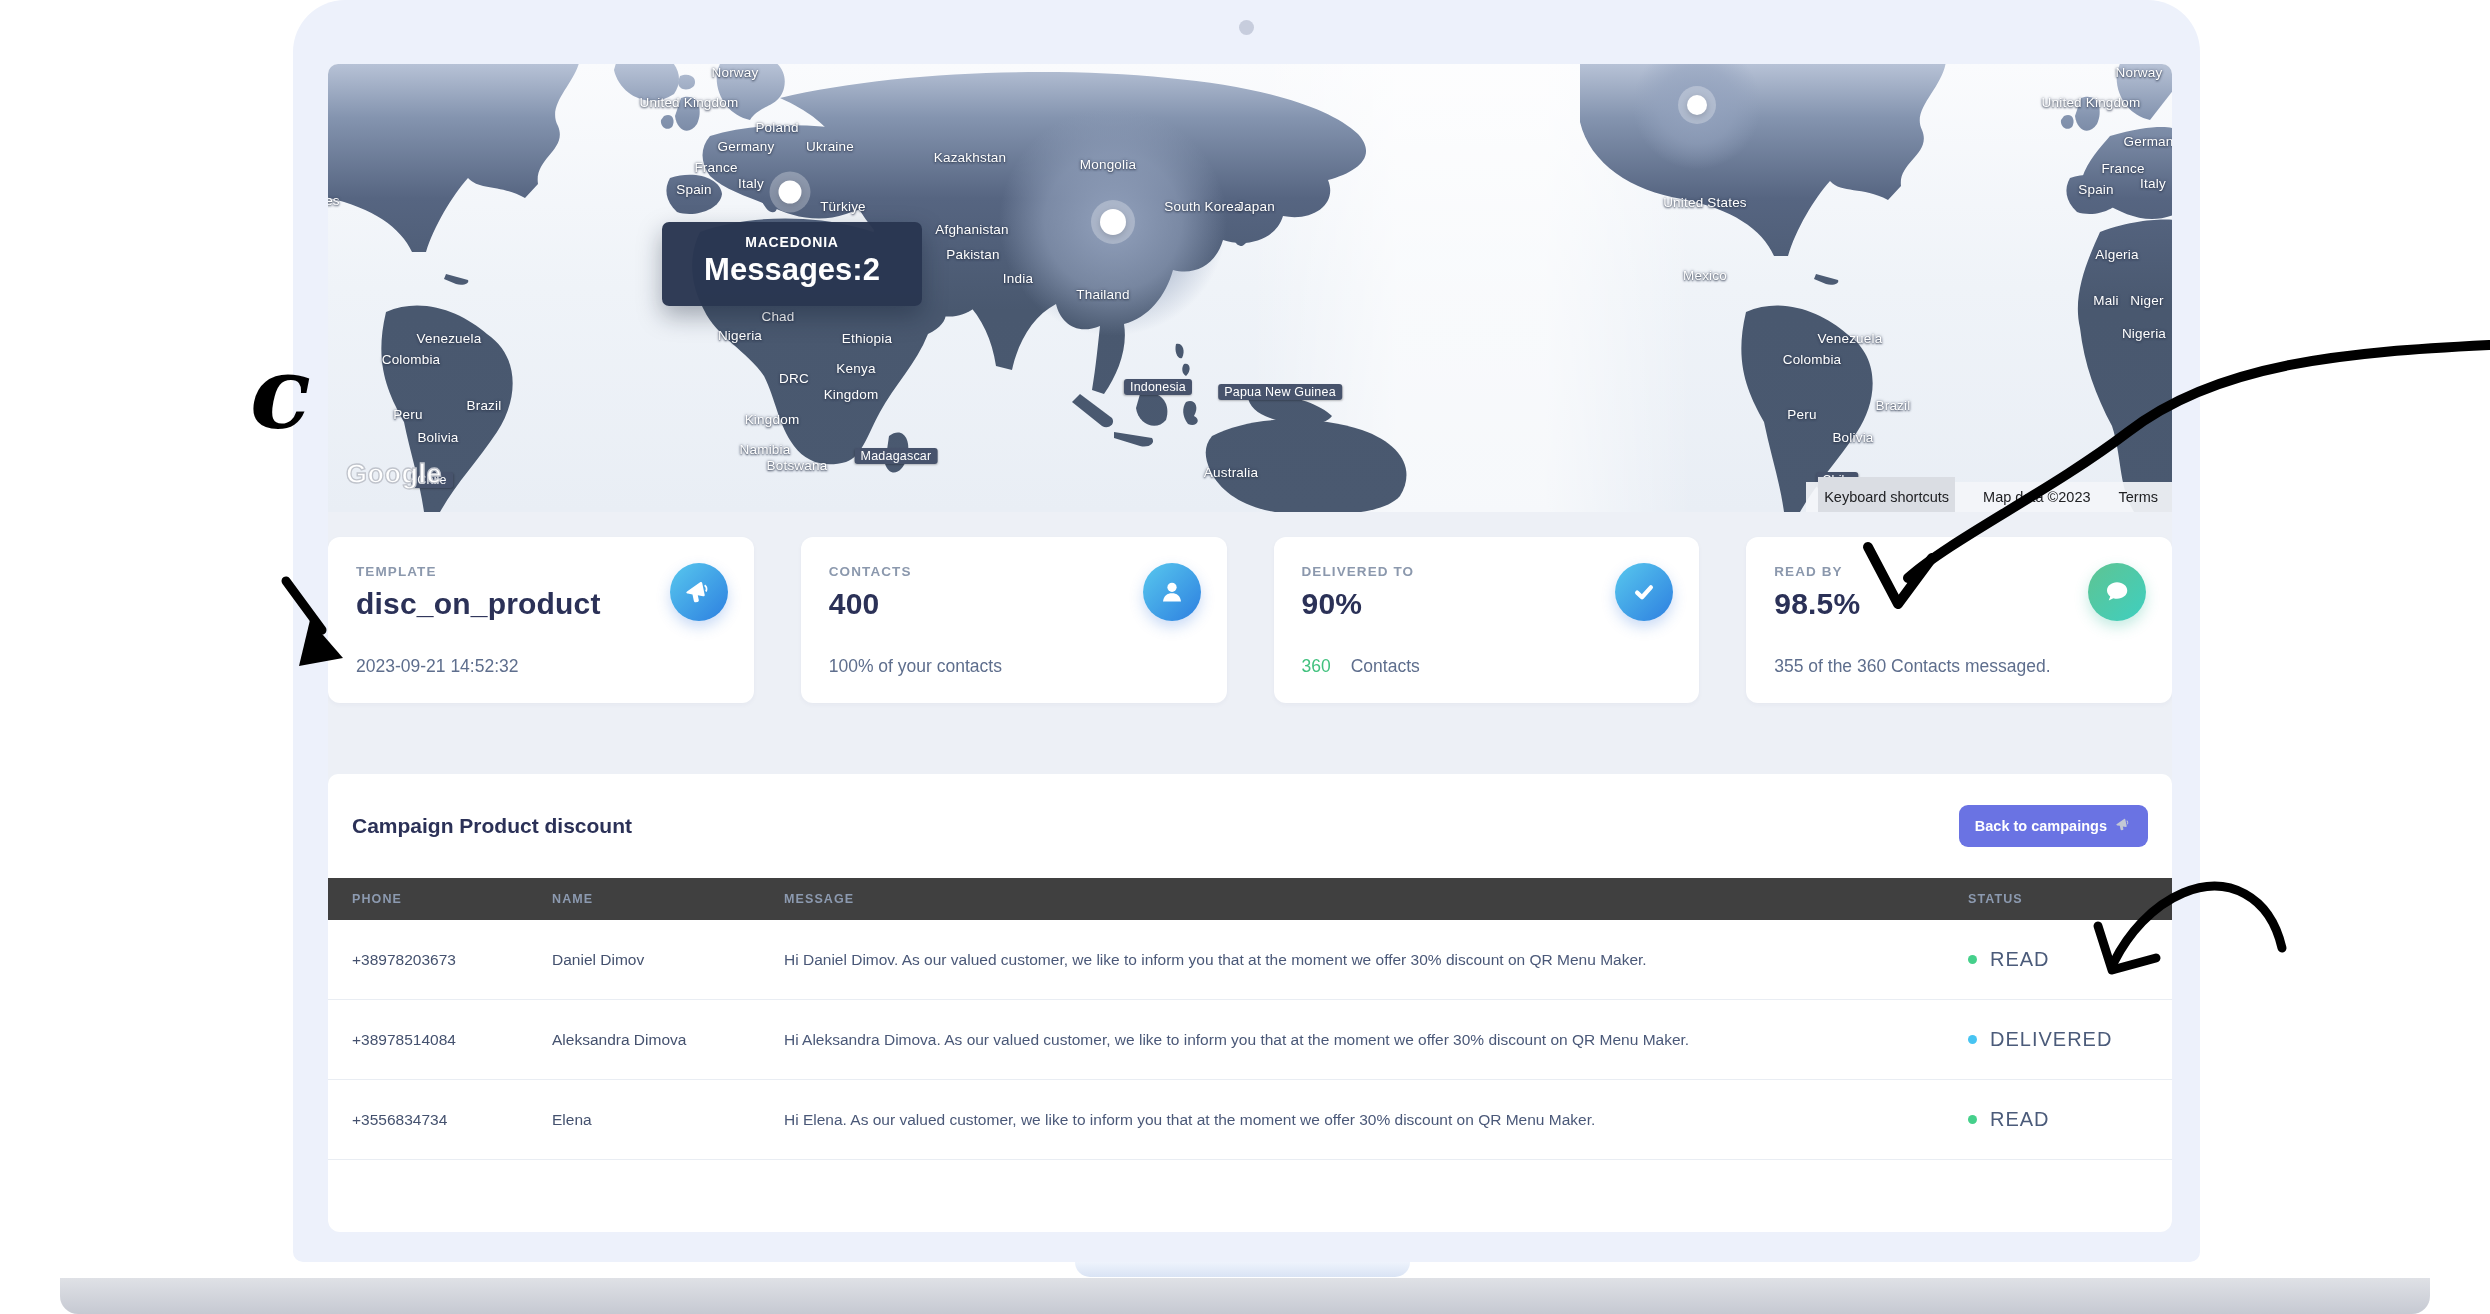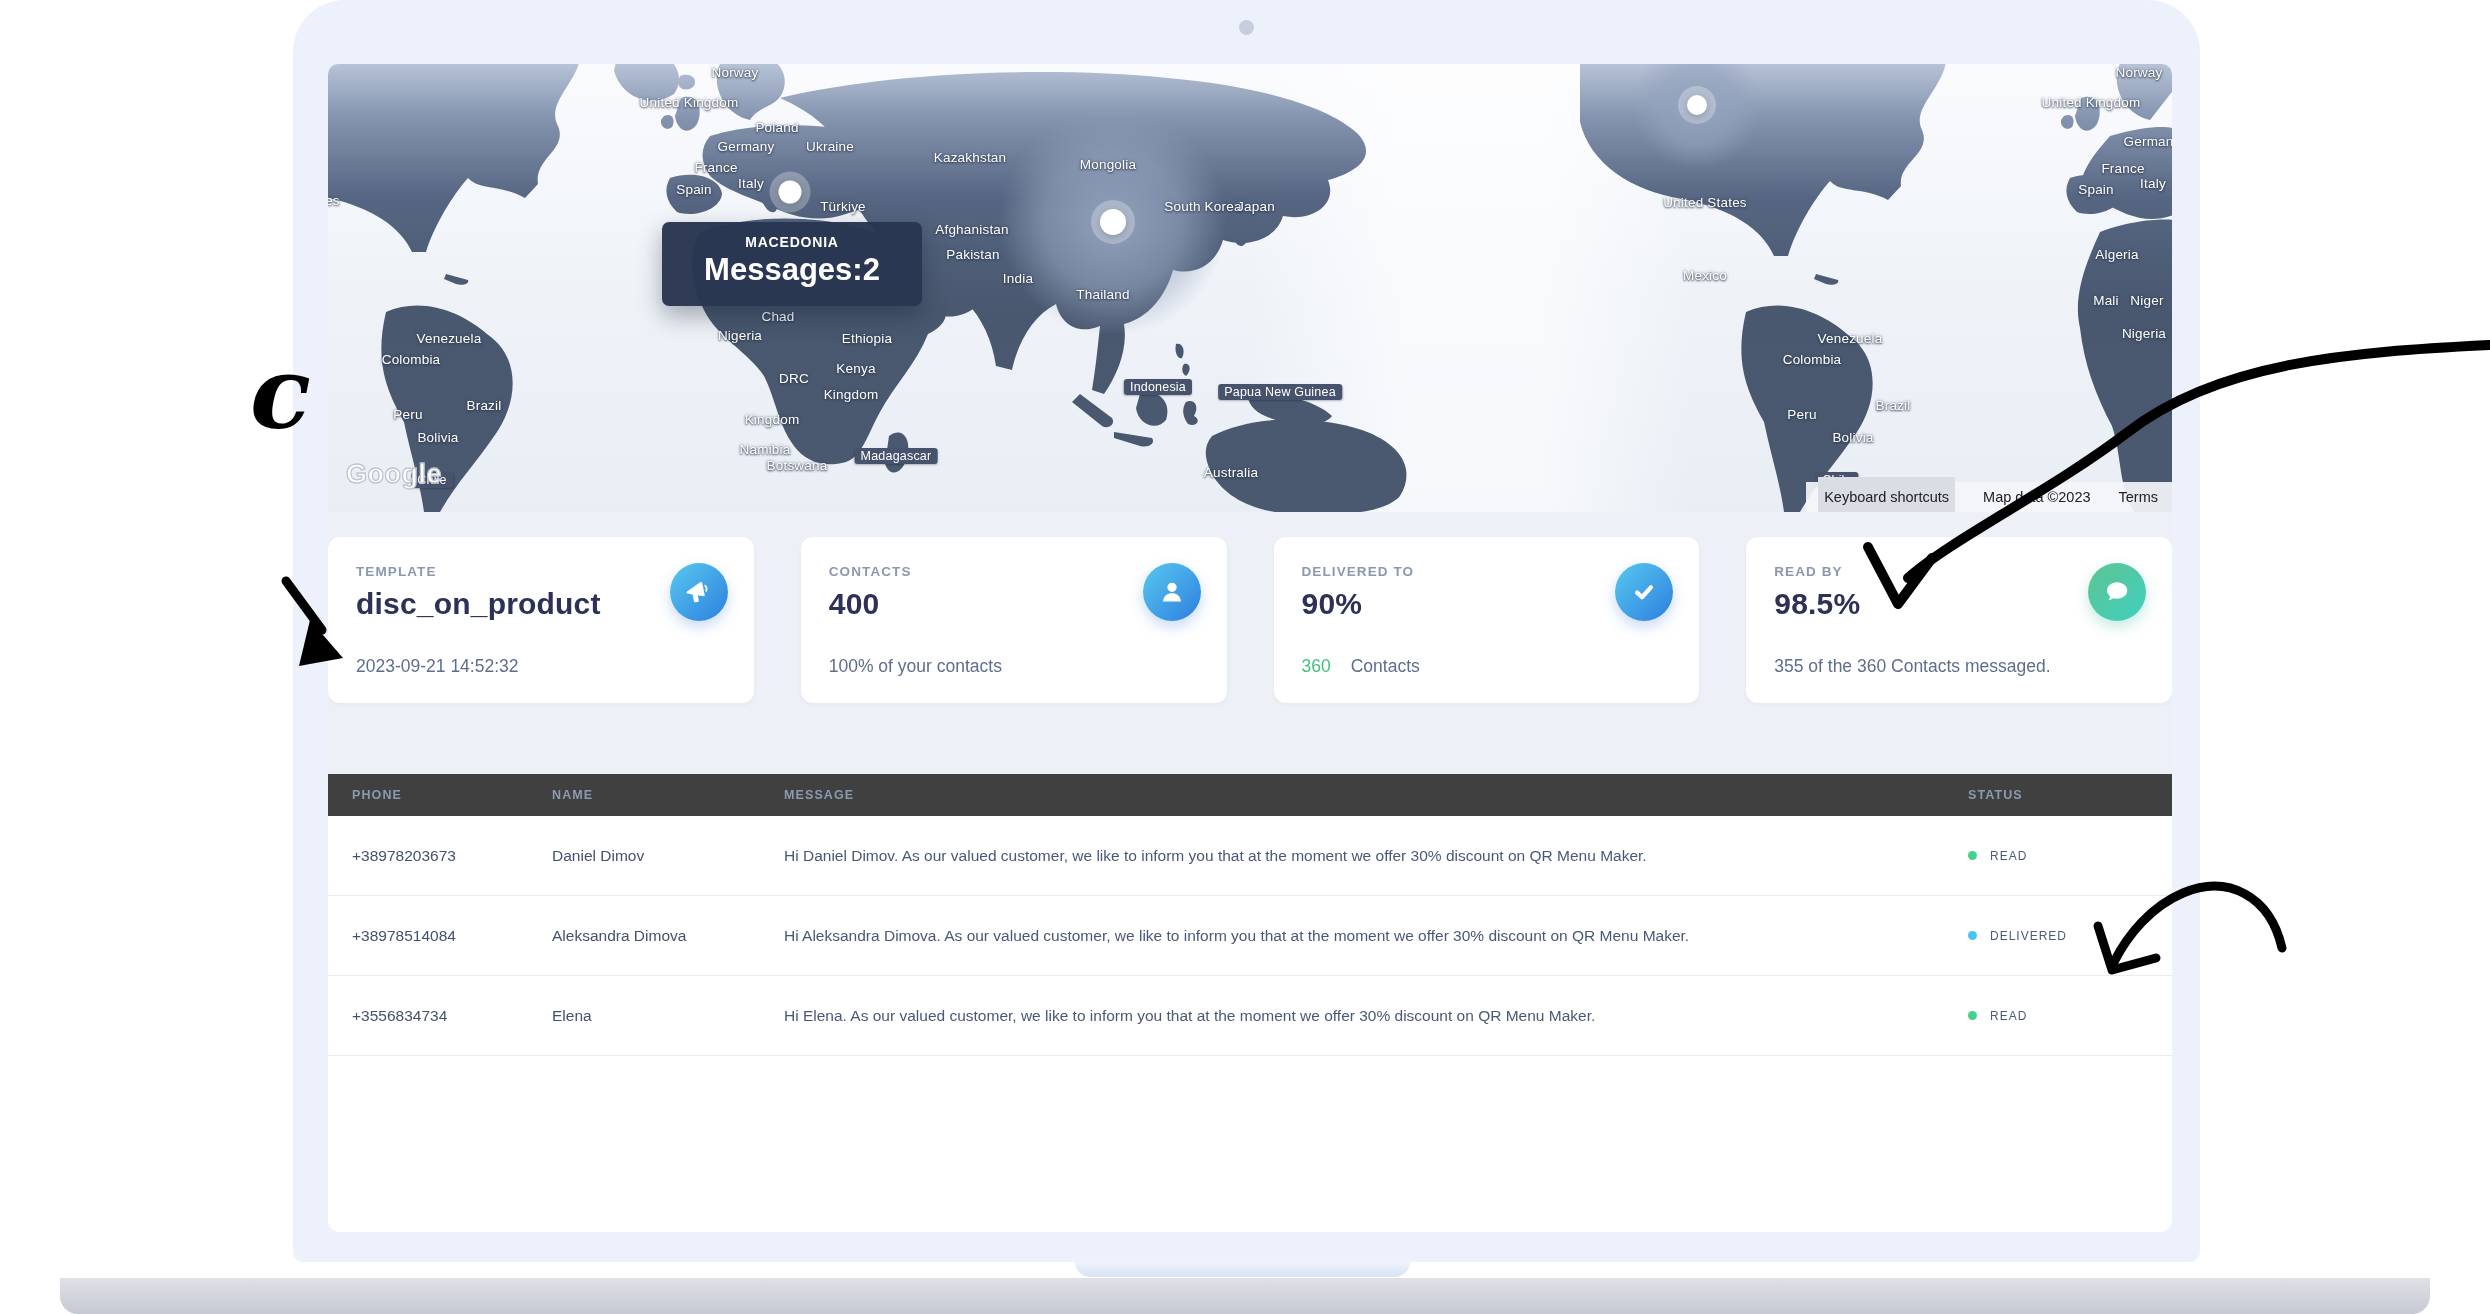--- a/index.html
+++ b/index.html
@@ -70,21 +70,21 @@
     padding-left:24px; align-items:center; }
   .th { font-size:12.5px; font-weight:700; letter-spacing:1.1px; color:#8c9ab0; }
   .trow { height:80px; display:grid; grid-template-columns:200px 232px 1184px 1fr; padding-left:24px;
     align-items:center; border-bottom:1px solid #e9edf3; }
   .td { font-size:15.5px; color:#44516e; }
   .td.msg { color:#4a5878; padding-right:30px; }
   .status-cell { display:flex; align-items:center; gap:13px; }
   .sdot { width:9px; height:9px; border-radius:50%; }
   .sdot[data-color="green"] { background:#45d08b; }
   .sdot[data-color="blue"]  { background:#47c4f2; }
-  .stext { font-size:12px; color:#4b5b7a; letter-spacing:1px; font-weight:500; }
+  .stext { font-size:20px; color:#4b5b7a; letter-spacing:1px; font-weight:500; }
 
   
   .annotations { position:absolute; inset:0; z-index:50; pointer-events:none; }
 </style>
 </head>
 <body>
 
 <div class="stage">
 
   <div class="laptop">
@@ -294,20 +294,34 @@
           </div>
           <div class="card-icon grad-green">
             <svg width="30" height="30" viewBox="0 0 24 24" fill="#ffffff">
               <path d="M12 4.2 C16.6 4.2 20.2 7.1 20.2 10.8 C20.2 14.5 16.6 17.4 12 17.4 C11 17.4 10 17.3 9.1 17 L5.4 18.8 L6.6 15.6 C5.1 14.4 4 12.7 4 10.8 C4 7.1 7.6 4.2 12 4.2 Z"></path>
             </svg>
           </div>
         </div>
       </div>
 
       <div class="panel">
+        <div class="panel-head">
+          <div class="panel-title">Campaign Product discount</div>
+          <button class="back-btn">
+            <span>Back to campaings</span>
+            <span>
+              <svg width="17" height="17" viewBox="0 0 24 24">
+                  <g transform="rotate(-12 12 12)" fill="#c3c8d4">
+                <path d="M3 9.5 L14.5 4.5 C15.3 4.2 16 4.7 16 5.5 L16 15 C16 15.8 15.3 16.3 14.5 16 L10.5 14.4 L10.5 18.2 C10.5 18.9 9.9 19.5 9.2 19.5 L7.8 19.5 C7.1 19.5 6.5 18.9 6.5 18.2 L6.5 12.8 L3 11.4 C2.4 11.2 2 10.6 2 10 Z"></path>
+                <path d="M18 7.2 C19.6 8.7 19.6 11.7 18 13.2 L17 12.2 C18.1 11 18.1 9.4 17 8.2 Z"></path>
+              </g>
+                </svg>
+            </span>
+          </button>
+        </div>
 
         <div class="thead">
           <div class="th">PHONE</div>
           <div class="th">NAME</div>
           <div class="th">MESSAGE</div>
           <div class="th">STATUS</div>
         </div>
 
         <div class="trow">
           <div class="td">+38978203673</div>

